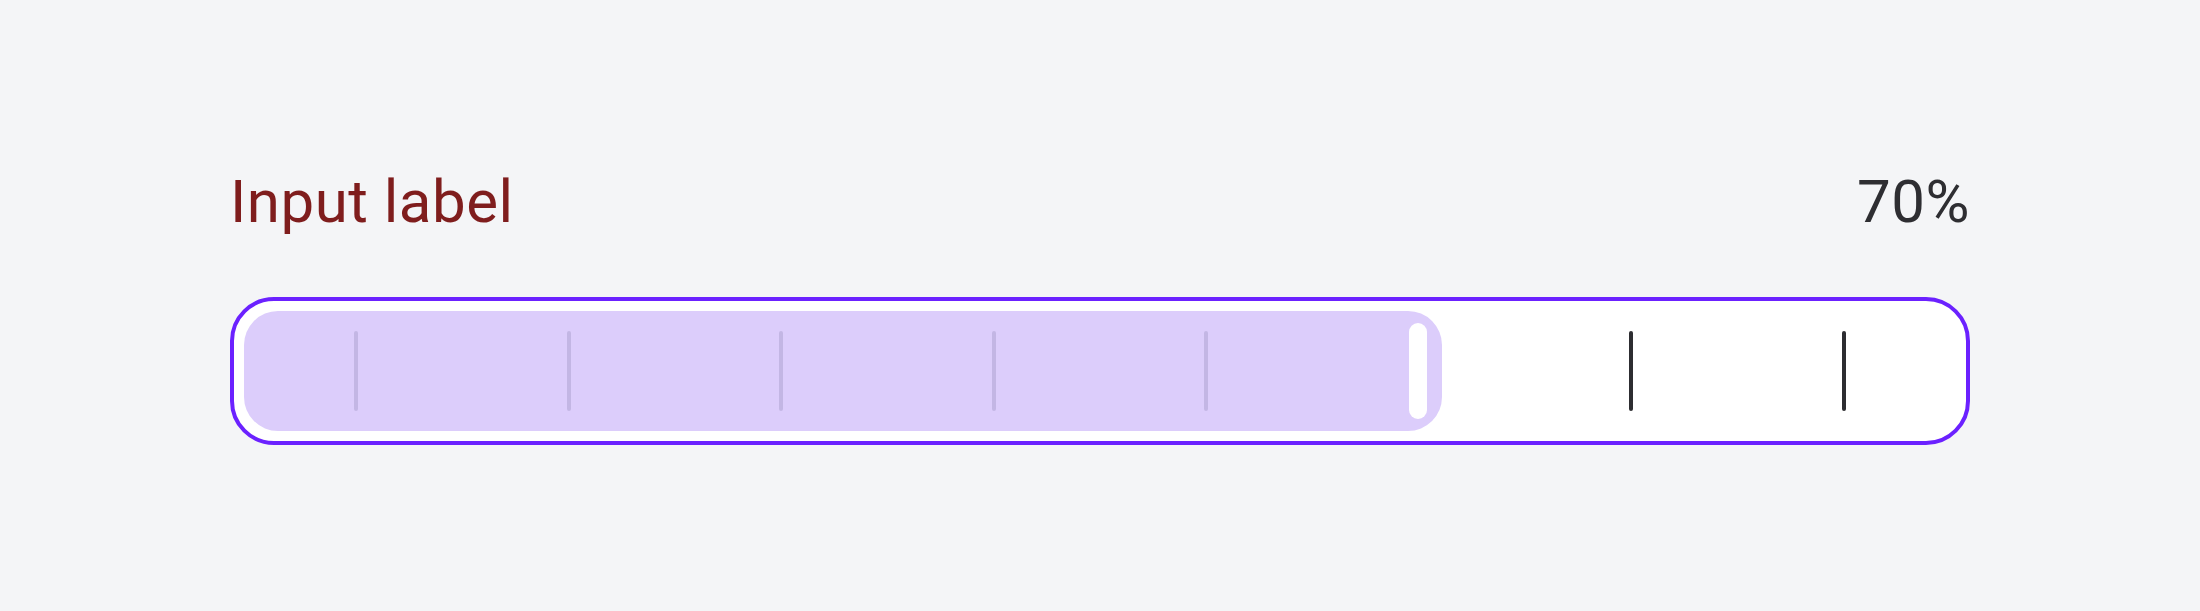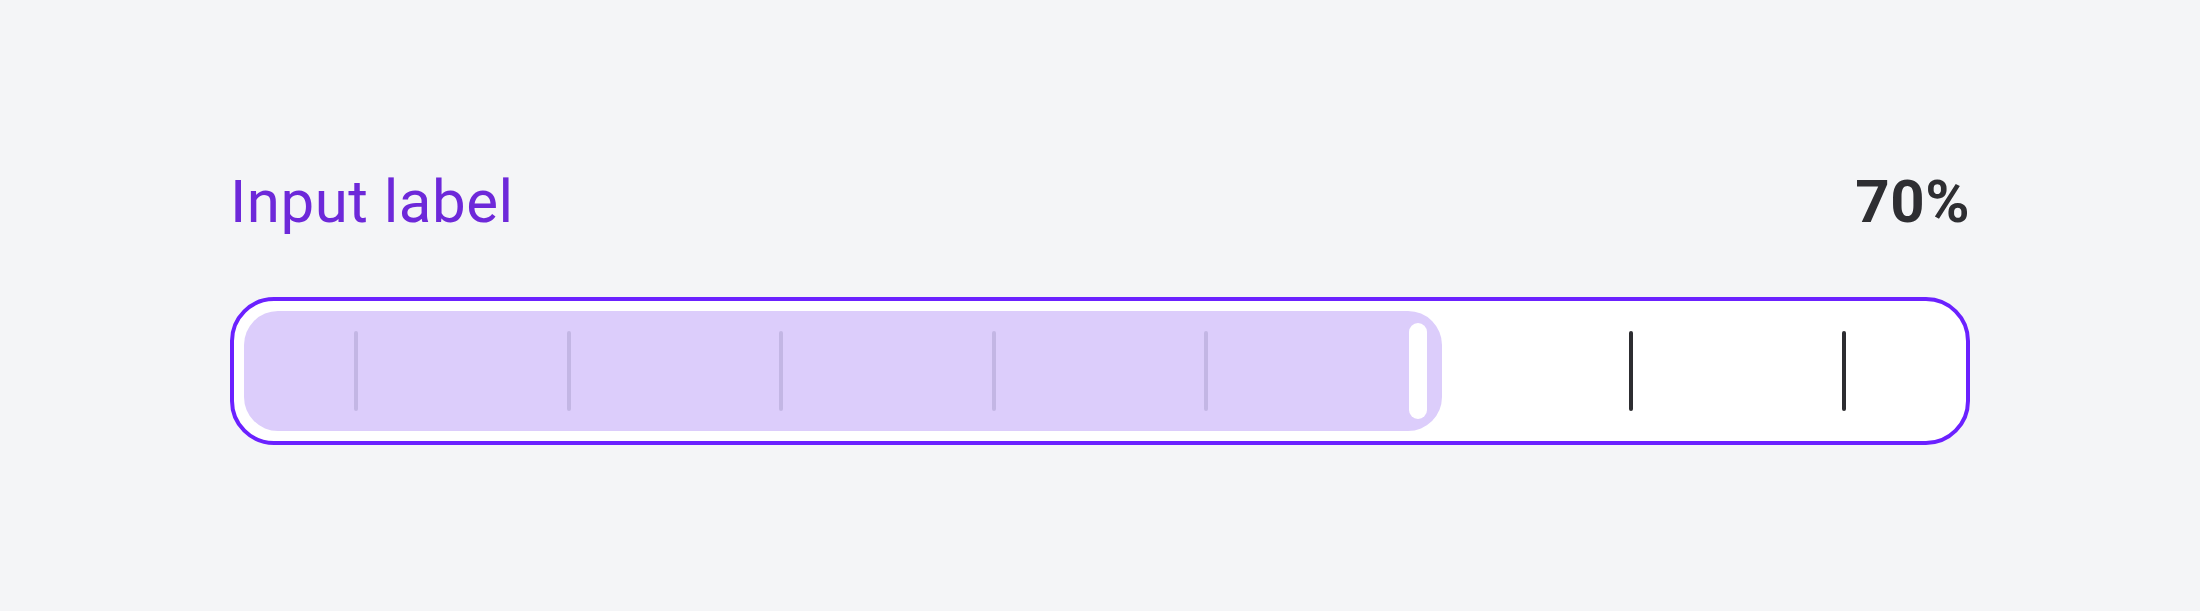--- a/index.html
+++ b/index.html
@@ -23,26 +23,26 @@
     }
     .label-row {
       display: flex;
       justify-content: space-between;
       align-items: baseline;
       margin-bottom: 60px;
     }
     .input-label {
       font-size: 60px;
       font-weight: 400;
-      color: #6d28d9;
+      color: #7f1d1d;
       letter-spacing: 0.5px;
     }
     .value-label {
       font-size: 60px;
-      font-weight: 700;
+      font-weight: 400;
       color: #2e2e32;
       letter-spacing: 0.5px;
     }
     .track-outer {
       position: relative;
       width: 100%;
       height: 148px;
       background: #ffffff;
       border: 4px solid #6b21ff;
       border-radius: 44px;

